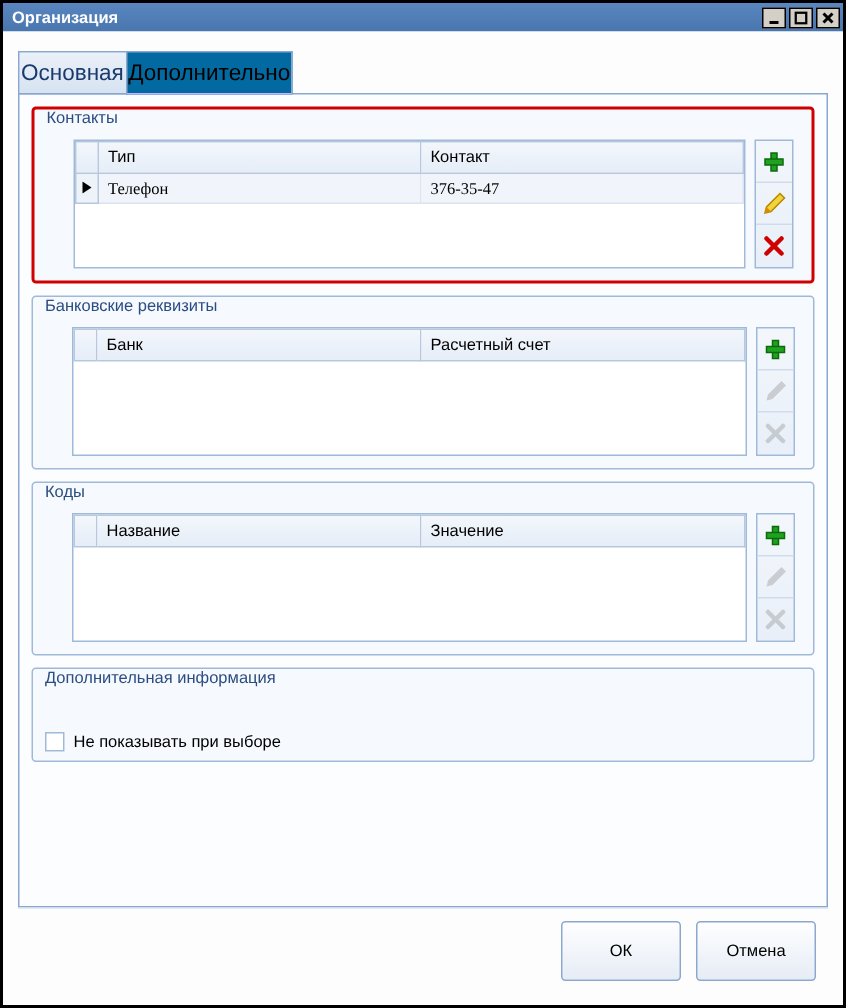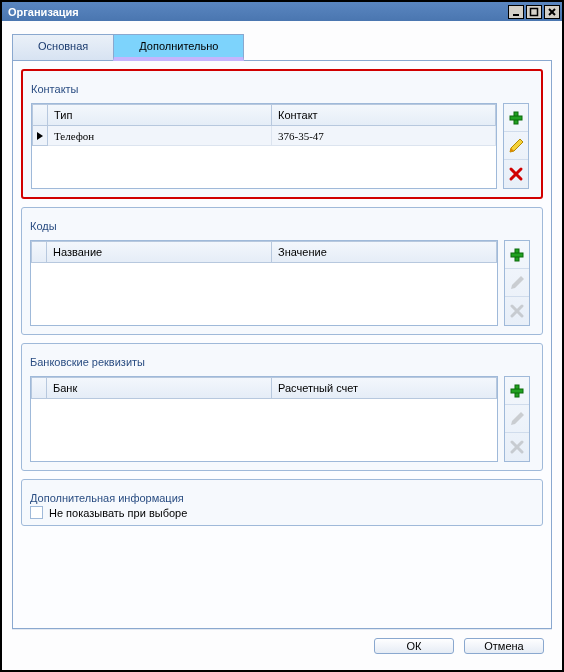--- a/index.html
+++ b/index.html
@@ -4,27 +4,27 @@
 <style>
   * { box-sizing: border-box; }
   body { margin:0; padding:0; font-family: Tahoma, Arial, sans-serif; font-size:11px; background:#fff; color:#000; }
   .window { width:564px; height:672px; border:2px solid #000; display:flex; flex-direction:column; }
   .titlebar { height:19px; background: linear-gradient(#5a86c0,#4a76b0); color:#fff; display:flex; align-items:center; justify-content:space-between; padding:0 2px 0 6px; font-weight:bold; font-size:11px; }
   .winbtns { display:flex; gap:2px; }
   .winbtn { width:16px; height:14px; background:#d4d0c8; border:1px solid #000; display:flex; align-items:center; justify-content:center; }
   .winbtn svg { width:10px; height:10px; }
   .client { flex:1; background:#fdfdfe; display:flex; flex-direction:column; padding:12px 10px 8px 10px; }
   .tabs { display:flex; }
-  .tab { padding:5px 25px; border:1px solid #8aa8cf; background: linear-gradient(#eaf0f8,#d7e3f2); margin-right:-1px; font-size:11px; color:#1a3a6e; position:relative; top:1px; cursor:pointer; }
-  .tab.active { background:#7dd3fc; border-bottom:4px solid #c4b5fd; color:#000; z-index:2; }
+  .tab { padding:5px 1px; border:1px solid #8aa8cf; background: linear-gradient(#eaf0f8,#d7e3f2); margin-right:-1px; font-size:15px; color:#1a3a6e; position:relative; top:1px; cursor:pointer; }
+  .tab.active { background:#0369a1; border-bottom:1px solid #c4b5fd; color:#000; z-index:2; }
   .tabpane { border:1px solid #8aa8cf; background:#fcfdff; padding:8px; flex:1; display:flex; flex-direction:column; gap:8px; overflow:hidden; }
   .groupbox { border:1px solid #9fb9d9; border-radius:3px; background:#f6f9fd; }
   .groupbox.highlight { border:2px solid #d10000; }
-  .grouptitle { padding:12px 8px 2px 8px; color:#2a4d82; font-size:11px; }
-  .groupbody { padding:6px 12px 8px 8px; display:flex; gap:6px; }
+  .grouptitle { padding:0 8px 2px 8px; color:#2a4d82; font-size:11px; }
+  .groupbody { padding:6px 12px 8px 8px; display:flex; gap:6px;margin-left:18px; }
 
   .gridwrap { flex:1; border:1px solid #9fb9d9; display:flex; flex-direction:column; background:#fff; }
   .grid-head { display:flex; }
   .grid-head .rowhandle { width:16px; height:22px; border:1px solid #b7c8de; background:linear-gradient(#f3f7fc,#e5edf7); }
   .grid-head .cell { flex:1; height:22px; border:1px solid #b7c8de; border-left:none; background:linear-gradient(#f3f7fc,#e5edf7); display:flex; align-items:center; padding:0 6px; color:#000; }
   .grid-body { flex:1; position:relative; min-height:60px; }
   .grid-row { display:flex; height:20px;font-family:Liberation Serif, serif; }
   .grid-row .rowhandle { width:16px; border:1px solid #b7c8de; border-top:none; background:#eef3fa; display:flex; align-items:center; justify-content:center; }
   .grid-row .cell { flex:1; border:1px solid #dce4ef; border-top:none; border-left:none; background:#f1f5fb; display:flex; align-items:center; padding:0 6px; }
   .rowmark svg { width:8px; height:8px; }
@@ -35,25 +35,25 @@
   .toolbtn svg { width:16px; height:16px; }
   .toolbtn.disabled svg { opacity:0.35; filter:grayscale(1); }
 
   .formrow { display:flex; align-items:stretch; gap:8px; padding:0 8px 6px 8px; }
   .formlabel { width:85px; display:flex; align-items:center; color:#000; }
   .textarea-wrap { flex:1; border:1px solid #9fb9d9; height:56px; background:#fff; position:relative; }
   .textarea-wrap textarea { width:calc(100% - 16px); height:100%; border:none; resize:none; outline:none; font-family:inherit; font-size:11px; padding:3px; }
   .fake-scroll { position:absolute; right:0; top:0; width:16px; height:100%; background:linear-gradient(#eef2f8,#e2e8f0); border-left:1px solid #cfd7e3; display:flex; flex-direction:column; justify-content:space-between; }
   .scrollbtn { height:16px; display:flex; align-items:center; justify-content:center; }
   .scrollbtn svg{width:8px;height:8px;}
-  .checkbox-row { display:flex; align-items:flex-end; gap:6px; padding:0 8px 6px 8px; }
+  .checkbox-row { display:flex; align-items:flex-end; gap:6px; padding:0 8px 6px 8px;margin-top:28px; }
   .checkbox { width:13px; height:13px; border:1px solid #9fb9d9; background:#fff; }
 
   .footer { padding:8px; display:flex; justify-content:flex-end; gap:10px; border-top:1px solid #e3e9f2; }
-  .btn { min-width:80px; height:16px; border:1px solid #8aa8cf; background:linear-gradient(#fefeff,#e6ecf5); border-radius:3px; display:flex; align-items:center; justify-content:center; font-size:11px; cursor:pointer; }
+  .btn { min-width:80px; height:40px; border:1px solid #8aa8cf; background:linear-gradient(#fefeff,#e6ecf5); border-radius:3px; display:flex; align-items:center; justify-content:center; font-size:11px; cursor:pointer; }
 </style>
 </head>
 <body>
 
 <div class="window">
   <div class="titlebar">
     <span>Организация</span>
     <div class="winbtns">
       <div class="winbtn">
           <svg viewBox="0 0 10 10">
@@ -119,20 +119,53 @@
                 <svg viewBox="0 0 16 16">
                   <line x1="3" y1="3" x2="13" y2="13" stroke="#d00000" stroke-width="3" stroke-linecap="round"></line>
                   <line x1="13" y1="3" x2="3" y2="13" stroke="#d00000" stroke-width="3" stroke-linecap="round"></line>
                 </svg>
               </div>
           </div>
         </div>
       </div>
 
       <div class="groupbox">
+        <div class="grouptitle">Банковские реквизиты</div>
+        <div class="groupbody">
+          <div class="gridwrap">
+            <div class="grid-head">
+              <div class="rowhandle"></div>
+              <div class="cell">Банк</div>
+              <div class="cell">Расчетный счет</div>
+            </div>
+            <div class="grid-body"></div>
+          </div>
+          <div class="toolcol">
+            <div class="toolbtn">
+                <svg viewBox="0 0 16 16">
+                  <rect x="6" y="2" width="4" height="12" fill="#21a121" stroke="#0b6b0b"></rect>
+                  <rect x="2" y="6" width="12" height="4" fill="#21a121" stroke="#0b6b0b"></rect>
+                </svg>
+              </div>
+            <div class="toolbtn disabled">
+                <svg viewBox="0 0 16 16">
+                  <polygon points="2,14 3,10 12,1 15,4 6,13" fill="#888"></polygon>
+                </svg>
+              </div>
+            <div class="toolbtn disabled">
+                <svg viewBox="0 0 16 16">
+                  <line x1="3" y1="3" x2="13" y2="13" stroke="#888" stroke-width="3" stroke-linecap="round"></line>
+                  <line x1="13" y1="3" x2="3" y2="13" stroke="#888" stroke-width="3" stroke-linecap="round"></line>
+                </svg>
+              </div>
+          </div>
+        </div>
+      </div>
+
+      <div class="groupbox">
         <div class="grouptitle">Коды</div>
         <div class="groupbody">
           <div class="gridwrap">
             <div class="grid-head">
               <div class="rowhandle"></div>
               <div class="cell">Название</div>
               <div class="cell">Значение</div>
             </div>
             <div class="grid-body"></div>
           </div>
@@ -152,53 +185,20 @@
                 <svg viewBox="0 0 16 16">
                   <line x1="3" y1="3" x2="13" y2="13" stroke="#888" stroke-width="3" stroke-linecap="round"></line>
                   <line x1="13" y1="3" x2="3" y2="13" stroke="#888" stroke-width="3" stroke-linecap="round"></line>
                 </svg>
               </div>
           </div>
         </div>
       </div>
 
       <div class="groupbox">
-        <div class="grouptitle">Банковские реквизиты</div>
-        <div class="groupbody">
-          <div class="gridwrap">
-            <div class="grid-head">
-              <div class="rowhandle"></div>
-              <div class="cell">Банк</div>
-              <div class="cell">Расчетный счет</div>
-            </div>
-            <div class="grid-body"></div>
-          </div>
-          <div class="toolcol">
-            <div class="toolbtn">
-                <svg viewBox="0 0 16 16">
-                  <rect x="6" y="2" width="4" height="12" fill="#21a121" stroke="#0b6b0b"></rect>
-                  <rect x="2" y="6" width="12" height="4" fill="#21a121" stroke="#0b6b0b"></rect>
-                </svg>
-              </div>
-            <div class="toolbtn disabled">
-                <svg viewBox="0 0 16 16">
-                  <polygon points="2,14 3,10 12,1 15,4 6,13" fill="#888"></polygon>
-                </svg>
-              </div>
-            <div class="toolbtn disabled">
-                <svg viewBox="0 0 16 16">
-                  <line x1="3" y1="3" x2="13" y2="13" stroke="#888" stroke-width="3" stroke-linecap="round"></line>
-                  <line x1="13" y1="3" x2="3" y2="13" stroke="#888" stroke-width="3" stroke-linecap="round"></line>
-                </svg>
-              </div>
-          </div>
-        </div>
-      </div>
-
-      <div class="groupbox">
         <div class="grouptitle">Дополнительная информация</div>
         <div class="checkbox-row">
           <div class="checkbox"></div>
           <span>Не показывать при выборе</span>
         </div>
       </div>
 
     </div>
 
     <div class="footer">

